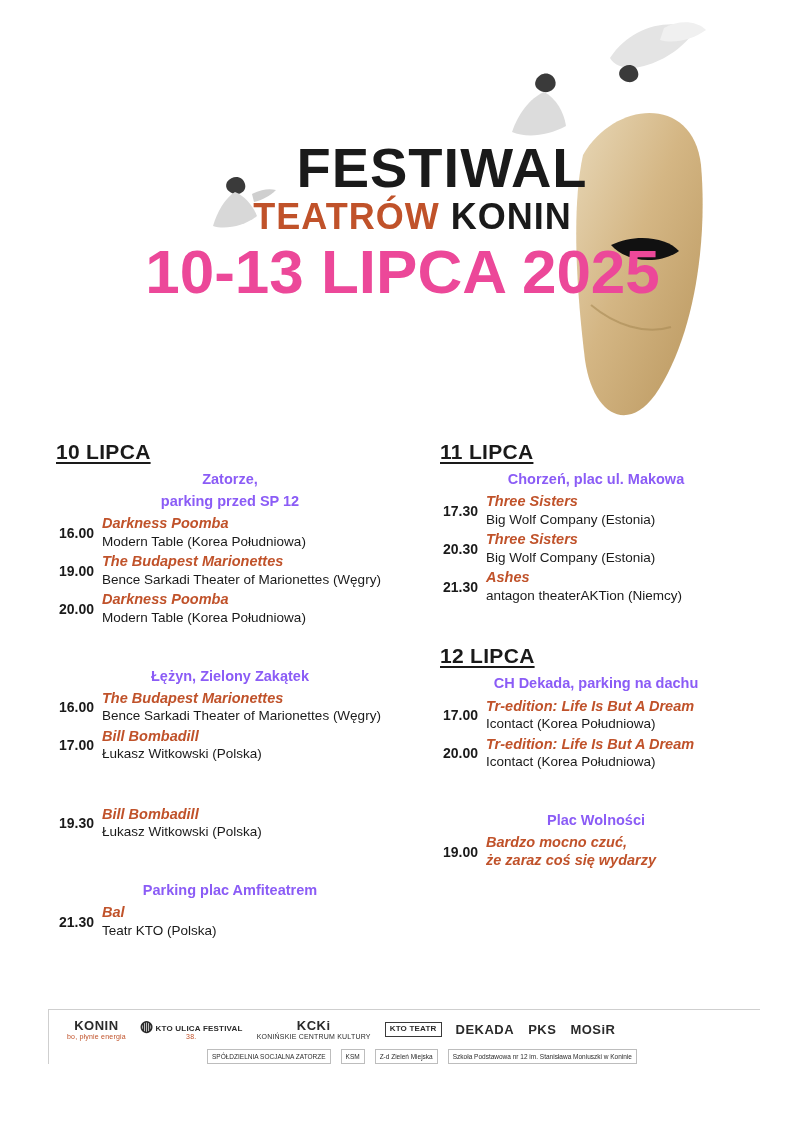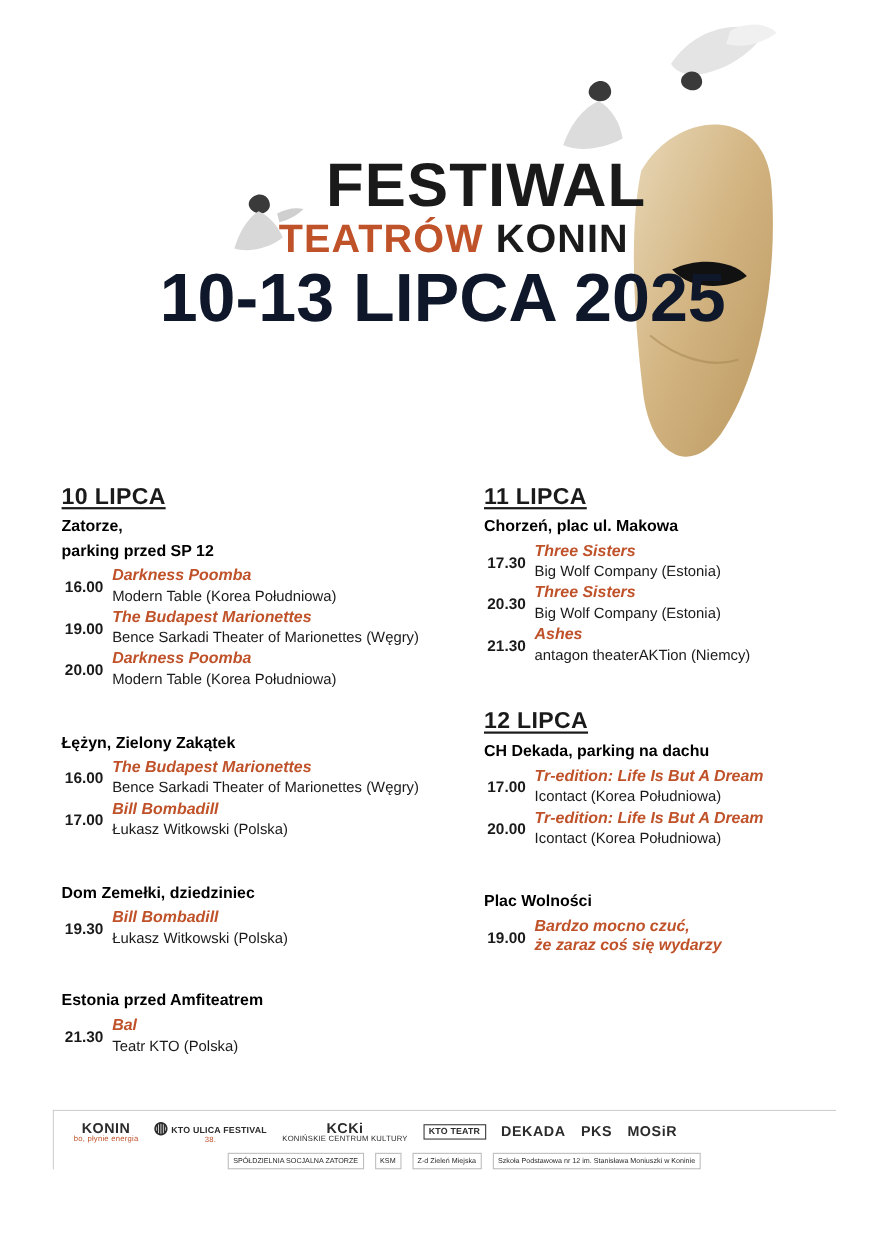--- a/index.html
+++ b/index.html
@@ -60,21 +60,21 @@
     line-height: 1.18;
     text-align: center;
     padding-left: 25px;
   }
   .title-line2 .w1 { color: #C0522A; }
   .title-line2 .w2 { color: #1a1a1a; }
   .title-line3 {
     font-weight: bold;
     font-size: 62px;
     letter-spacing: 0px;
-    color: #0f172a;
+    color: #ec4899;
     text-align: center;
     line-height: 1.1;
     padding-left: 5px;
   }
 
   
   .program {
     position: absolute;
     top: 440px;
     left: 0;
@@ -92,23 +92,24 @@
     font-size: 21px;
     color: #1a1a1a;
     text-decoration: underline;
     text-underline-offset: 3px;
     margin: 0 0 6px 0;
     letter-spacing: 0.3px;
   }
   .venue {
     font-weight: bold;
     font-size: 14.5px;
-    color: #000000;
+    color: #8b5cf6;
     line-height: 1.32;
     margin-bottom: 3px;
+    text-align: center;
   }
   .group { margin-bottom: 18px; }
 
   .event {
     display: flex;
     align-items: center;
     margin-top: 2px;
   }
   .event .time {
     font-weight: bold;
@@ -322,34 +323,33 @@
           <div class="details">
             <div class="show">Bill Bombadill</div>
             <div class="company">Łukasz Witkowski (Polska)</div>
           </div>
         </div>
       </div>
 
       <div class="spacer-lg"></div>
 
       <div class="group">
-        <div class="venue">Dom Zemełki, dziedziniec</div>
         <div class="event">
           <div class="time">19.30</div>
           <div class="details">
             <div class="show">Bill Bombadill</div>
             <div class="company">Łukasz Witkowski (Polska)</div>
           </div>
         </div>
       </div>
 
       <div class="spacer-lg"></div>
 
       <div class="group">
-        <div class="venue">Estonia przed Amfiteatrem</div>
+        <div class="venue">Parking plac Amfiteatrem</div>
         <div class="event">
           <div class="time">21.30</div>
           <div class="details">
             <div class="show">Bal</div>
             <div class="company">Teatr KTO (Polska)</div>
           </div>
         </div>
       </div>
     </div>
   </div>

